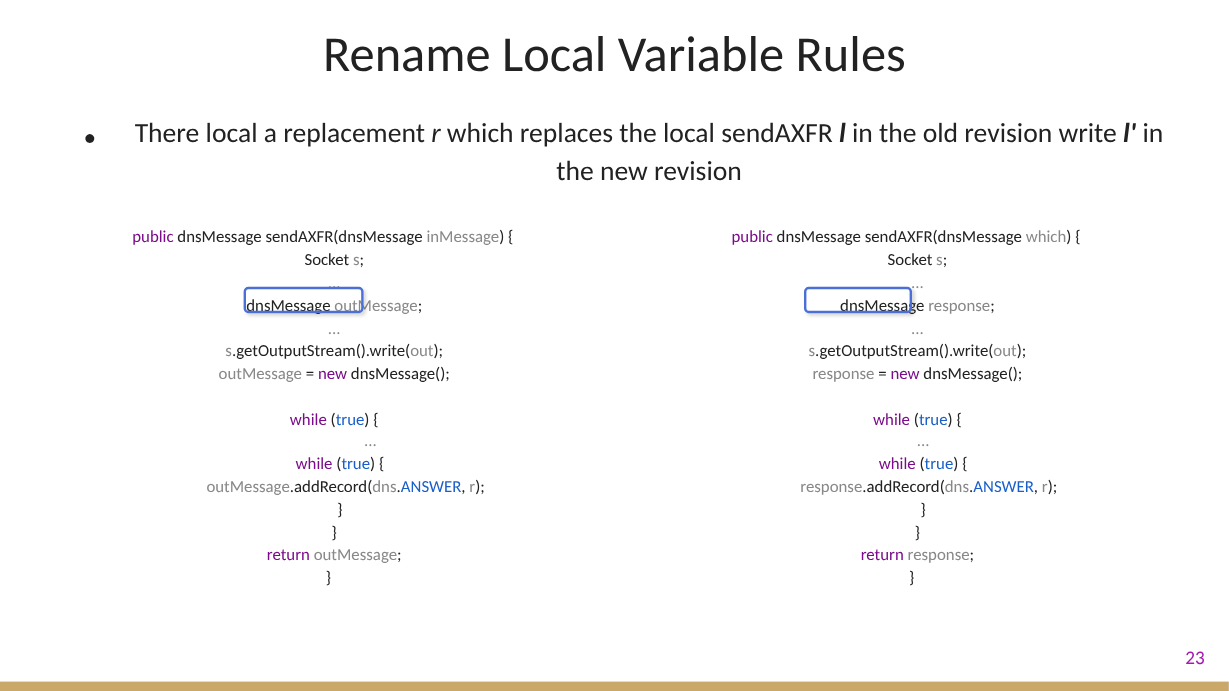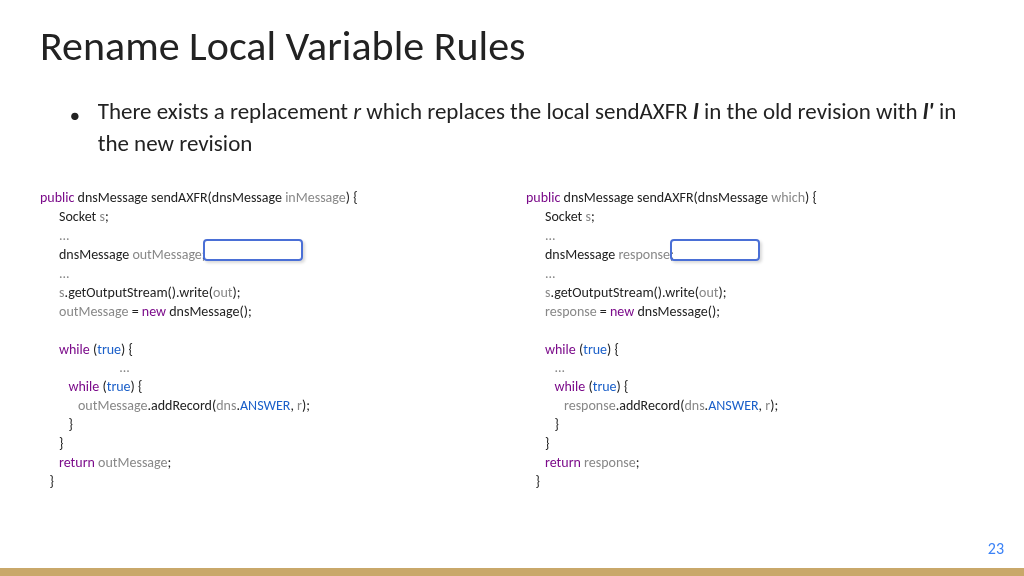--- a/index.html
+++ b/index.html
@@ -9,20 +9,21 @@
     font-family: Calibri, 'Segoe UI', Arial, sans-serif;
     background: #fff;
     position: relative;
     overflow: hidden;
   }
   .slide {
     width: 100%;
     height: 100%;
     padding: 20px 40px 0 40px;
     position: relative;
+    text-align: center;
   }
   .title {
     font-size: 42px;
     font-weight: 400;
     color: #222;
     margin-bottom: 24px;
   }
   .bullet-wrap {
     display: flex;
     align-items: flex-start;
@@ -63,41 +64,41 @@
     border: 2px solid #4a6fd6;
     border-radius: 4px;
     background: transparent;
     box-shadow: 2px 2px 3px rgba(0,0,0,0.15);
   }
   .pagenum {
     position: absolute;
     bottom: 18px;
     right: 20px;
     font-size: 16px;
-    color: #3b82f6;
+    color: #a21caf;
   }
   .bottom-bar {
     position: absolute;
     bottom: 0;
     left: 0;
     width: 100%;
     height: 8px;
     background: #c9a86a;
   }
 </style>
 </head>
 <body>
 
 <div class="slide">
   <h1 class="title">Rename Local Variable Rules</h1>
 
   <div class="bullet-wrap">
     <span class="bullet-dot">●</span>
     <span class="bullet-text">
-      <span>There exists a replacement </span><span class="it">r</span><span> which replaces the local sendAXFR </span><span class="boldit">l</span><span> in the old revision with </span><span class="boldit">l'</span><span> in the new revision</span>
+      <span>There local a replacement </span><span class="it">r</span><span> which replaces the local sendAXFR </span><span class="boldit">l</span><span> in the old revision write </span><span class="boldit">l'</span><span> in the new revision</span>
     </span>
   </div>
 
   <div class="code-columns">
 
     <div class="code-block"><span class="kw-pub">public</span><span> dnsMessage sendAXFR(dnsMessage </span><span class="ident">inMessage</span><span>) {</span>
 <span>      Socket </span><span class="ident">s</span><span>;</span>
 <span class="ident">      ...</span>
 <span>      dnsMessage </span><span class="ident">outMessage</span><span>;</span>
 <span class="ident">      ...</span>

